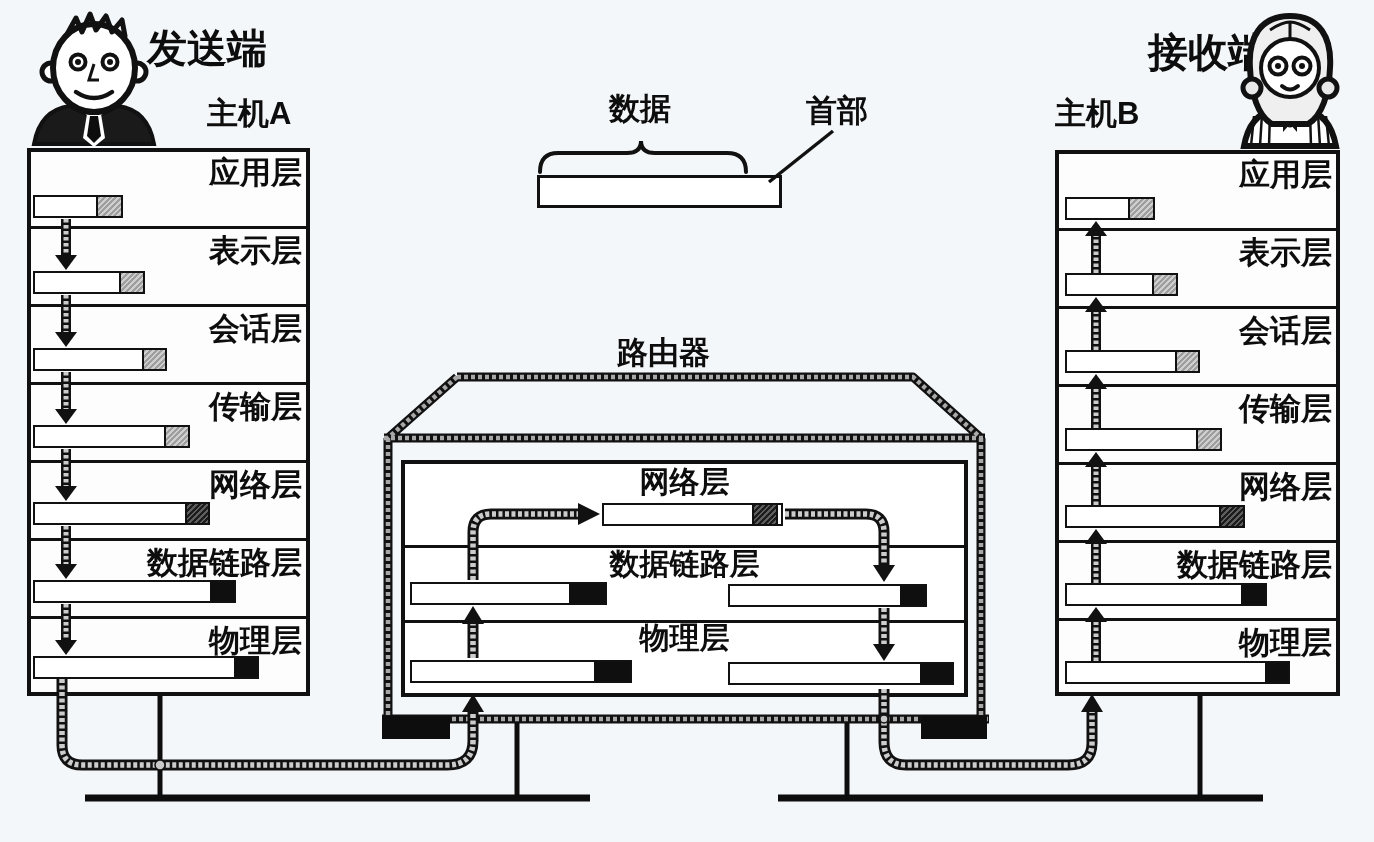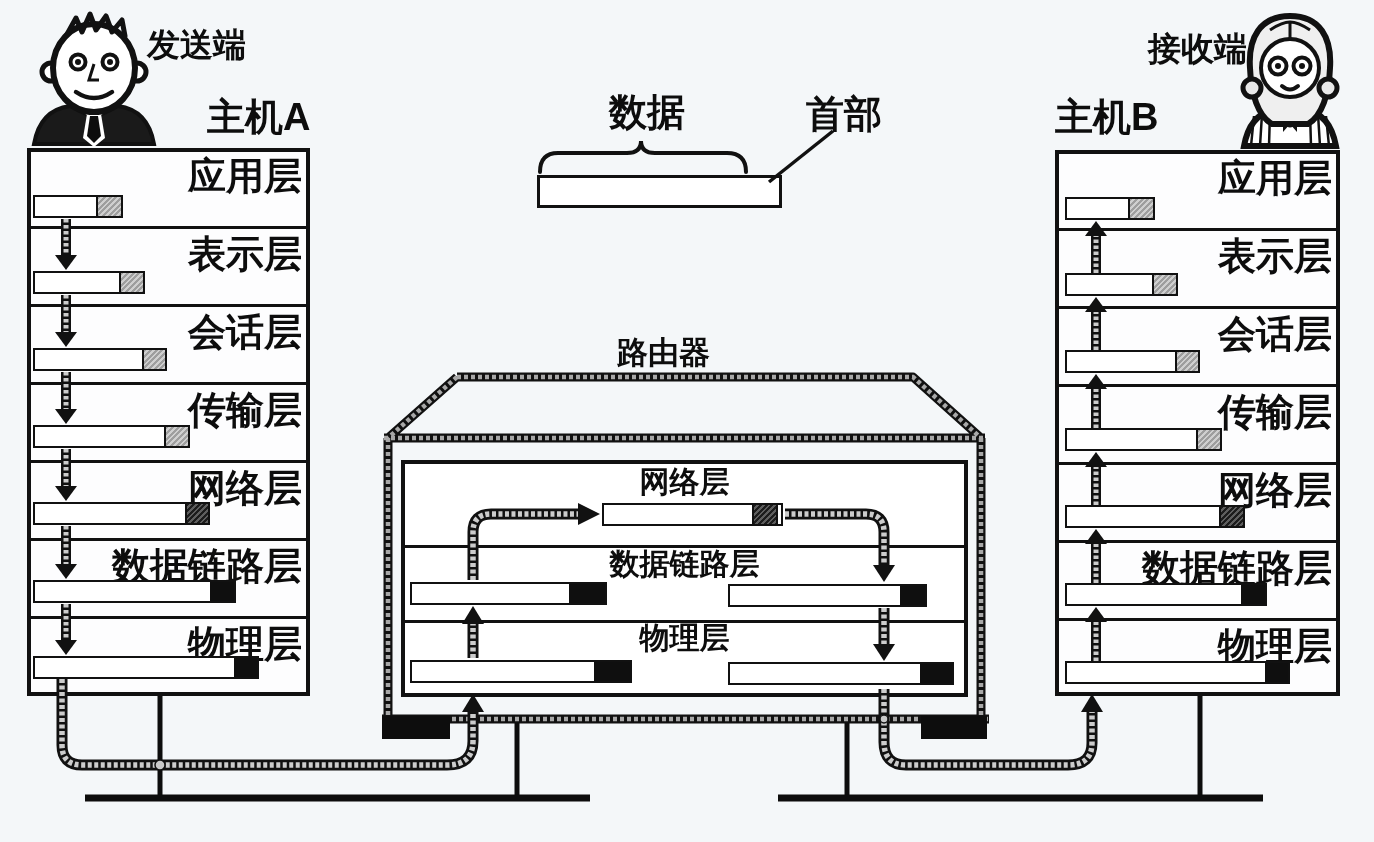--- a/index.html
+++ b/index.html
@@ -2,22 +2,22 @@
 <html><head>
 <meta charset="utf-8">
 <style>
   html,body{margin:0;padding:0;background:#e9edf1;}
   .canvas{
     position:relative;width:1374px;height:842px;margin:0 auto;
     background:#f4f7f9;overflow:hidden;
     font-family:"Liberation Sans","DejaVu Sans",sans-serif;
     color:#0d0d0d;
   }
-  .lbl{position:absolute;font-weight:bold;font-size:38px;line-height:1;white-space:nowrap;color:#0d0d0d;}
-  .lbl.big{font-size:33px;}
+  .lbl{position:absolute;font-weight:bold;font-size:31px;line-height:1;white-space:nowrap;color:#0d0d0d;}
+  .lbl.big{font-size:40px;}
   .box{position:absolute;border:4px solid #111;background:#fdfdfe;box-sizing:border-box;}
   .divider{position:absolute;height:3px;background:#111;}
   .bar{position:absolute;height:23px;background:#fff;border:2px solid #111;box-sizing:border-box;}
   .bar .seg{position:absolute;top:0;bottom:0;right:0;}
   .seg.light{background:repeating-linear-gradient(135deg,#9e9e9e 0 2px,#cfcfcf 2px 4px);border-left:2px solid #111;}
   .seg.dark{background:repeating-linear-gradient(135deg,#1c1c1c 0 2px,#5e5e5e 2px 4px);border-left:2px solid #111;}
   .seg.black{background:#0f0f0f;}
   .legendbar{position:absolute;left:537px;top:175px;width:245px;height:33px;background:#fff;border:3px solid #111;box-sizing:border-box;}
   .router-label{position:absolute;left:401px;width:567px;text-align:center;font-weight:bold;font-size:30px;line-height:1;}
   svg.overlay{position:absolute;left:0;top:0;z-index:5;}

